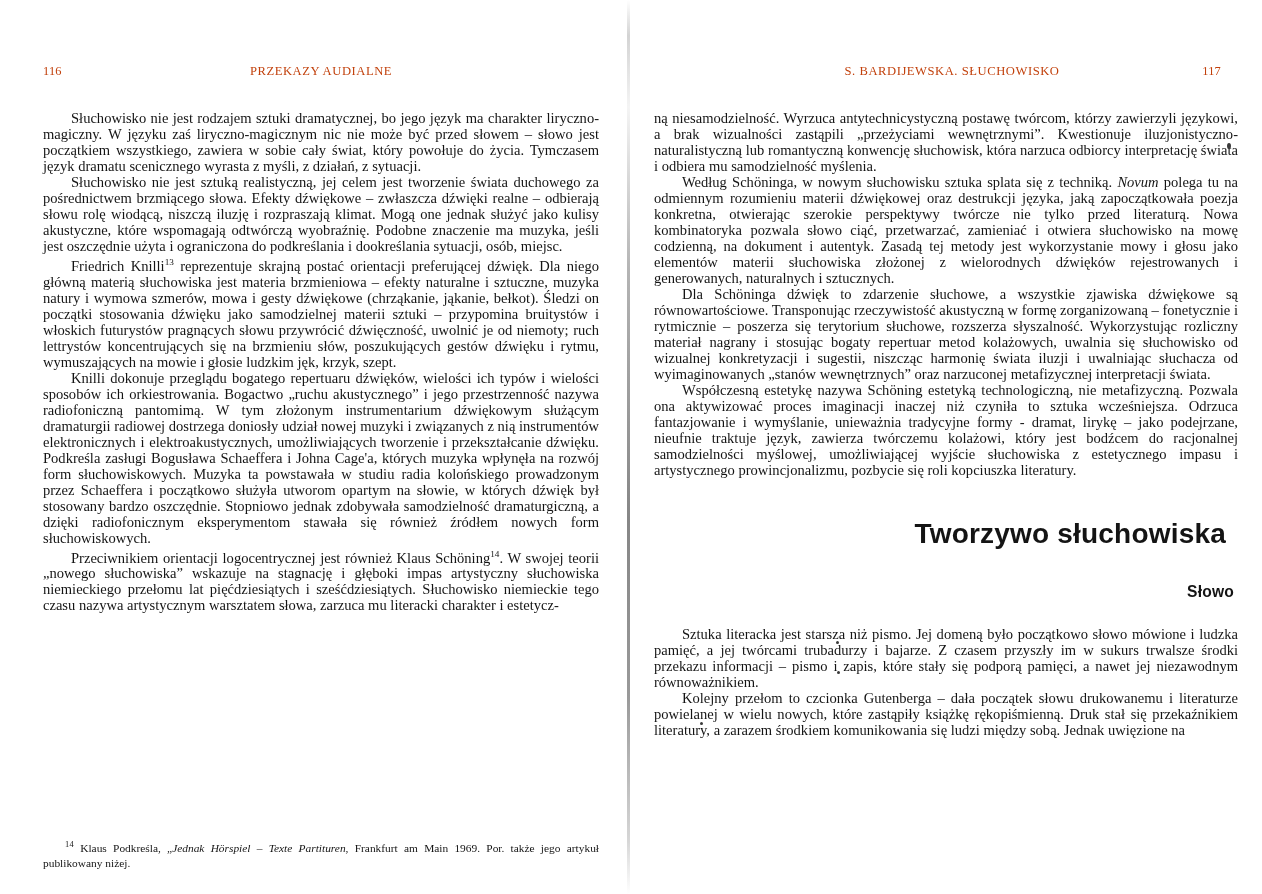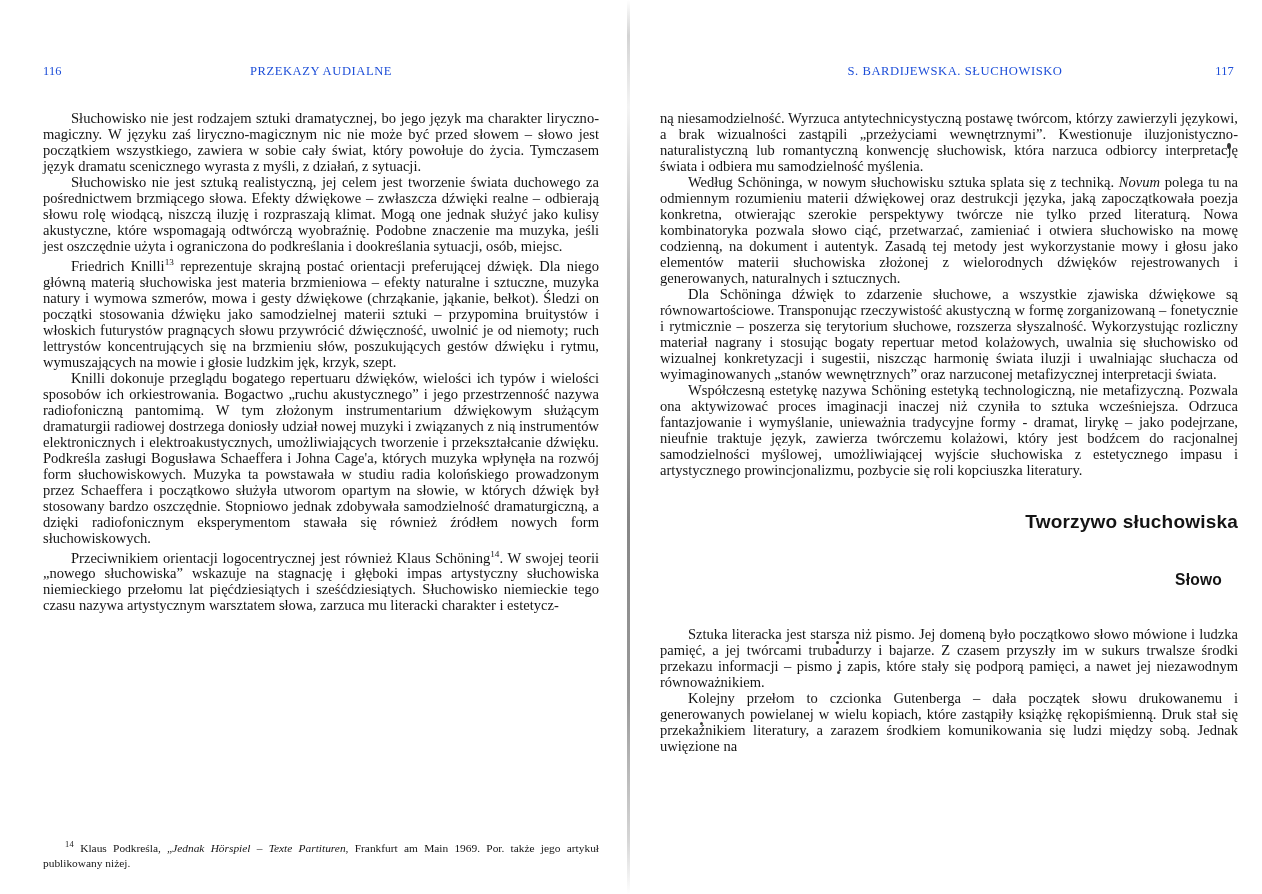--- a/index.html
+++ b/index.html
@@ -18,39 +18,39 @@
   .spread {
     position: absolute;
     inset: 0;
     display: flex;
   }
   .page {
     position: relative;
     box-sizing: border-box;
   }
   .page-left  { width: 631px; padding: 0 32px 0 43px; }
-  .page-right { width: 631px; padding: 0 24px 0 29px; }
+  .page-right { width: 631px; padding: 0 24px 0 23px; }
 
   
   .runhead {
     position: relative;
     height: 46px;
     margin-top: 64px;
     font-size: 12.6px;
     letter-spacing: 0.55px;
-    color: #1d4ed8;
+    color: #c2410c;
   }
   .runhead .folio {
     position: absolute;
     top: 0;
     font-size: 12.4px;
     letter-spacing: 0.2px;
   }
   .runhead-left .folio  { left: 0; }
-  .runhead-right .folio { right: 4px; text-align: right; }
+  .runhead-right .folio { right: 17px; text-align: right; }
   .runhead .title {
     position: absolute;
     top: 0;
     width: 100%;
     text-align: center;
     white-space: nowrap;
   }
   .runhead-right .title { text-align: center; padding-left: 6px; }
 
   
@@ -64,32 +64,32 @@
   .col p {
     margin: 0;
     text-indent: 28px;
   }
   .col p.noindent { text-indent: 0; }
 
   
   h2.sec-head {
     font-family: "Liberation Sans", sans-serif;
     font-weight: bold;
-    font-size: 19px;
+    font-size: 28px;
     text-align: right;
-    margin: 0;
+    margin: 12px;
     padding: 0;
     letter-spacing: 0.2px;
   }
   h3.sub-head {
     font-family: "Liberation Sans", sans-serif;
     font-weight: bold;
     font-size: 15.6px;
     text-align: right;
-    margin: 16px;
+    margin: 4px;
     padding: 0;
     letter-spacing: 0.2px;
   }
   .head-gap-top { height: 36px; }
   .head-gap-mid { height: 26px; }
   .head-gap-bot { height: 22px; }
 
   
   .footnotes {
     position: absolute;
@@ -179,21 +179,21 @@
       <p>Dla Schöninga dźwięk to zdarzenie słuchowe, a wszystkie zjawiska dźwiękowe są równowartościowe. Transponując rzeczywistość akustyczną w formę zorganizowaną – fonetycznie i rytmicznie – poszerza się terytorium słuchowe, rozszerza słyszalność. Wykorzystując rozliczny materiał nagrany i stosując bogaty repertuar metod kolażowych, uwalnia się słuchowisko od wizualnej konkretyzacji i sugestii, niszcząc harmonię świata iluzji i uwalniając słuchacza od wyimaginowanych „stanów wewnętrznych” oraz narzuconej metafizycznej interpretacji świata.</p>
       <p>Współczesną estetykę nazywa Schöning estetyką technologiczną, nie metafizyczną. Pozwala ona aktywizować proces imaginacji inaczej niż czyniła to sztuka wcześniejsza. Odrzuca fantazjowanie i wymyślanie, unieważnia tradycyjne formy - dramat, lirykę – jako podejrzane, nieufnie traktuje język, zawierza twórczemu kolażowi, który jest bodźcem do racjonalnej samodzielności myślowej, umożliwiającej wyjście słuchowiska z estetycznego impasu i artystycznego prowincjonalizmu, pozbycie się roli kopciuszka literatury.</p>
 
       <div class="head-gap-top"></div>
       <h2 class="sec-head">Tworzywo słuchowiska</h2>
       <div class="head-gap-mid"></div>
       <h3 class="sub-head">Słowo</h3>
       <div class="head-gap-bot"></div>
 
       <p>Sztuka literacka jest starsza niż pismo. Jej domeną było początkowo słowo mówione i ludzka pamięć, a jej twórcami trubadurzy i bajarze. Z czasem przyszły im w sukurs trwalsze środki przekazu informacji – pismo i zapis, które stały się podporą pamięci, a nawet jej niezawodnym równoważnikiem.</p>
-      <p>Kolejny przełom to czcionka Gutenberga – dała początek słowu drukowanemu i generowanych powielanej w wielu kopiach, które zastąpiły książkę rękopiśmienną. Druk stał się przekaźnikiem literatury, a zarazem środkiem komunikowania się ludzi między sobą. Jednak uwięzione na</p>
+      <p>Kolejny przełom to czcionka Gutenberga – dała początek słowu drukowanemu i literaturze powielanej w wielu nowych, które zastąpiły książkę rękopiśmienną. Druk stał się przekaźnikiem literatury, a zarazem środkiem komunikowania się ludzi między sobą. Jednak uwięzione na</p>
     </div>
 
   </div>
 
   <div class="gutter"></div>
   <div class="speck" style="left:1227px; top:143px; width:4px; height:6px;"></div>
   <div class="speck" style="left:700px; top:722px; width:3px; height:3px;"></div>
   <div class="speck" style="left:836px; top:641px; width:3px; height:3px;"></div>
   <div class="speck" style="left:837px; top:671px; width:3px; height:3px;"></div>
 </div>

